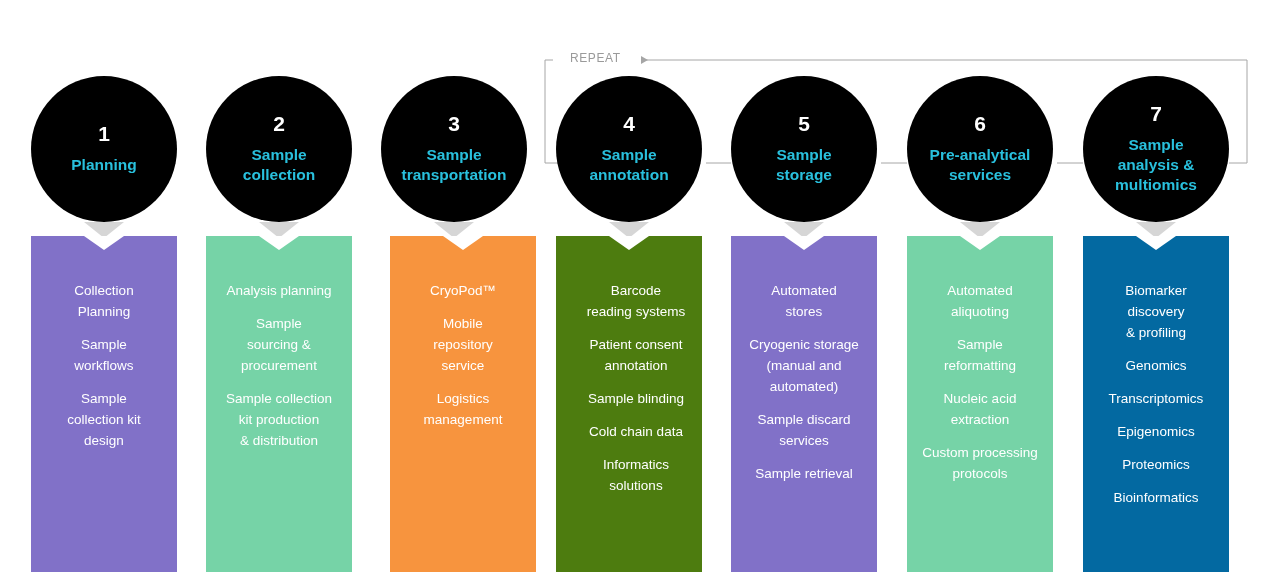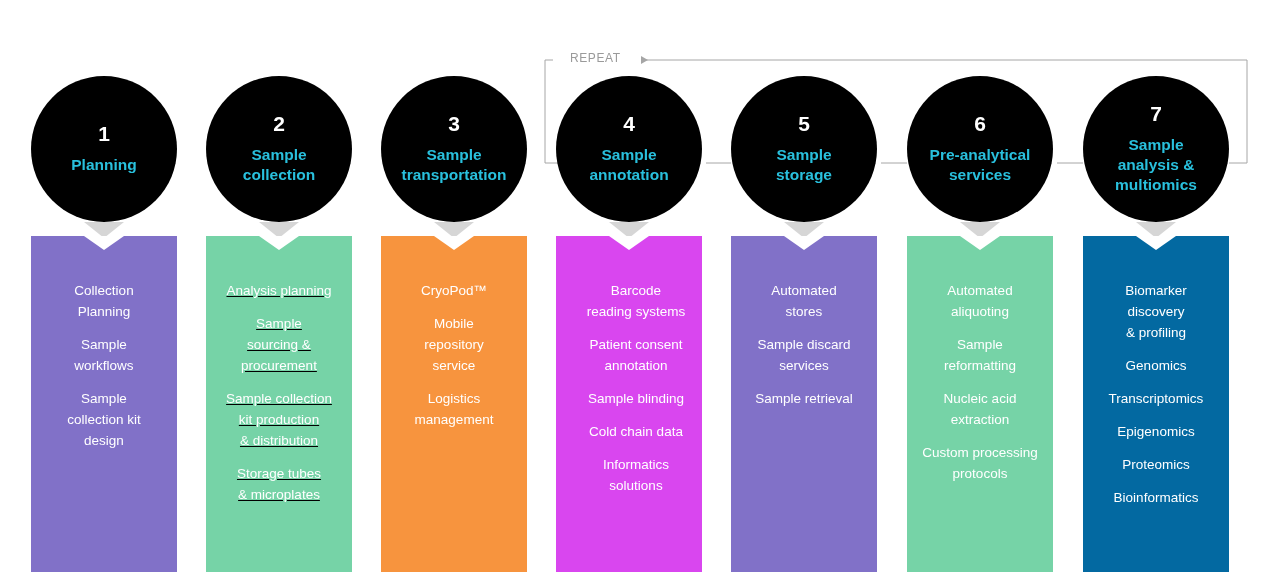--- a/index.html
+++ b/index.html
@@ -170,60 +170,58 @@
     </div>
   </div>
 
   <div class="stage" style="left:206px;">
     <div class="circle">
       <div class="circle-number">2</div>
       <div class="circle-label">Sample
 collection</div>
     </div>
     <div class="chevron"></div>
-    <div class="panel" style="background:#76d3a7; height:336px;text-decoration:underline;">
+    <div class="panel" style="background:#76d3a7; height:336px;">
       <div class="panel-notch"></div>
       <div class="panel-item">Analysis planning</div>
       <div class="panel-item">Sample
 sourcing &amp;
 procurement</div>
       <div class="panel-item">Sample collection
 kit production
 &amp; distribution</div>
-      <div class="panel-item">Storage tubes
-&amp; microplates</div>
     </div>
   </div>
 
   <div class="stage" style="left:381px;">
     <div class="circle">
       <div class="circle-number">3</div>
       <div class="circle-label">Sample
 transportation</div>
     </div>
     <div class="chevron"></div>
-    <div class="panel" style="background:#f7943e; height:336px;">
+    <div class="panel" style="background:#f7943e; height:336px;margin-left:9px;">
       <div class="panel-notch"></div>
       <div class="panel-item">CryoPod™</div>
       <div class="panel-item">Mobile
 repository
 service</div>
       <div class="panel-item">Logistics
 management</div>
     </div>
   </div>
 
   <div class="stage" style="left:556px;">
     <div class="circle">
       <div class="circle-number">4</div>
       <div class="circle-label">Sample
 annotation</div>
     </div>
     <div class="chevron"></div>
-    <div class="panel" style="background:#d946ef; height:336px;padding-left:20px;">
+    <div class="panel" style="background:#4d7c0f; height:336px;padding-left:20px;">
       <div class="panel-notch"></div>
       <div class="panel-item">Barcode
 reading systems</div>
       <div class="panel-item">Patient consent
 annotation</div>
       <div class="panel-item">Sample blinding</div>
       <div class="panel-item">Cold chain data</div>
       <div class="panel-item">Informatics
 solutions</div>
     </div>
@@ -233,20 +231,23 @@
     <div class="circle">
       <div class="circle-number">5</div>
       <div class="circle-label">Sample
 storage</div>
     </div>
     <div class="chevron"></div>
     <div class="panel" style="background:#8171c8; height:336px;">
       <div class="panel-notch"></div>
       <div class="panel-item">Automated
 stores</div>
+      <div class="panel-item">Cryogenic storage
+(manual and
+automated)</div>
       <div class="panel-item">Sample discard
 services</div>
       <div class="panel-item">Sample retrieval</div>
     </div>
   </div>
 
   <div class="stage" style="left:907px;">
     <div class="circle">
       <div class="circle-number">6</div>
       <div class="circle-label">Pre-analytical

